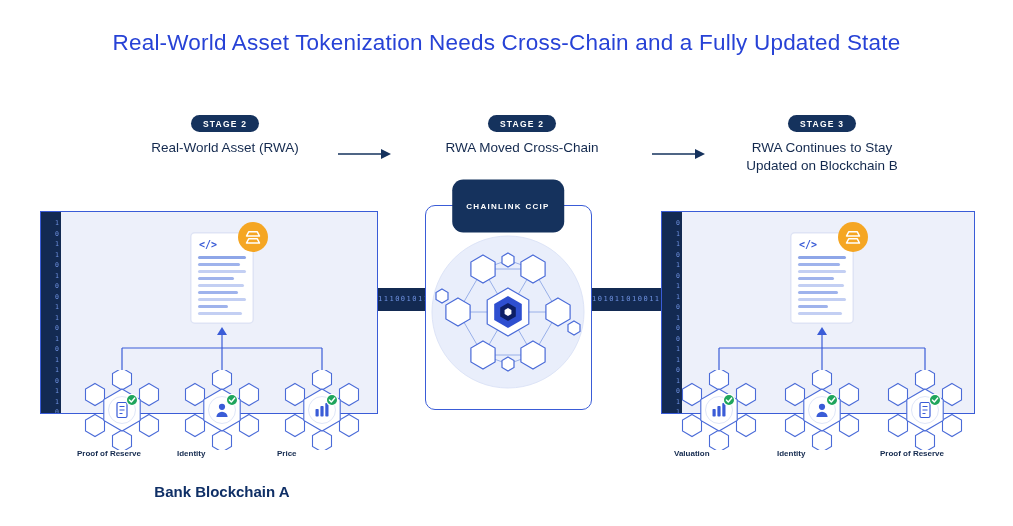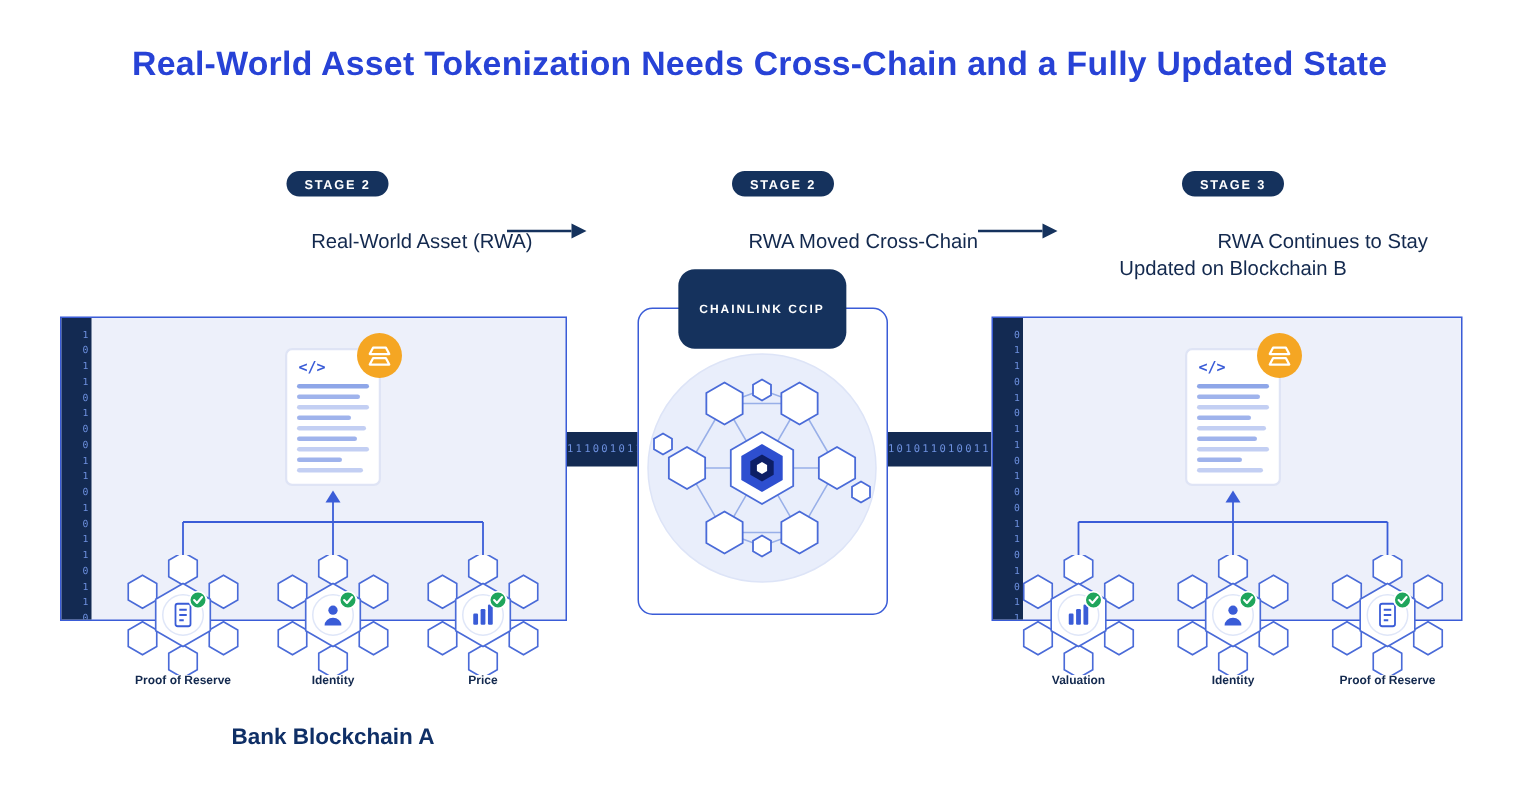--- a/index.html
+++ b/index.html
@@ -2,28 +2,28 @@
 <html style="--title-blue: #2742d6; --navy: #15325d; --text-navy: #13294e; --panel-bg: #edf0fa; --panel-border: #3a5cd7; --strip-bg: #132a52; --strip-text: #6e91e0; --accent-orange: #F5A623; --accent-green: #1fa55c; --line-blue: #3a5cd7;"><head>
 <meta charset="utf-8">
 <style>
   * { margin:0; padding:0; box-sizing:border-box; }
   html,body { width:1013px; height:526px; background:#ffffff;
     font-family:"Liberation Sans", sans-serif; }
   .canvas { position:relative; width:1013px; height:526px; background:#fff; overflow:hidden; }
   .abs { position:absolute; }
 
   .title { position:absolute; top:30px; left:0; width:100%; text-align:center;
-    font-size:22.5px; font-weight:bold; color:var(--title-blue,#2742d6); letter-spacing:.2px; }
+    font-size:22.5px; font-weight:normal; color:var(--title-blue,#2742d6); letter-spacing:.2px; }
 
   .stage { position:absolute; top:113px; width:260px; text-align:center; }
   .badge { display:inline-block; background:var(--navy,#15325d); color:#fff;
     font-size:8.5px; font-weight:bold; letter-spacing:1.2px;
     padding:4px 12px 3px; border-radius:9px; }
   .stage-line { font-size:13.5px; color:var(--text-navy,#13294e); line-height:1.35; }
-  .stage .stage-line:first-of-type { margin-top:21px;text-align:right; }
+  .stage .stage-line:first-of-type { margin-top:7px; }
 
   .panel { position:absolute; background:var(--panel-bg,#edf0fa);
     border:1.5px solid var(--panel-border,#3a5cd7); }
   .v-binary { position:absolute; left:0; top:0; width:20px; height:100%;
     background:var(--strip-bg,#132a52); color:var(--strip-text,#6e91e0);
     font-family:"DejaVu Sans Mono", monospace; font-size:6.5px;
     writing-mode:vertical-rl; text-orientation:upright; letter-spacing:2.5px;
     padding:7px 0 0 0; overflow:hidden; text-align:left; }
   .bridge { position:absolute; top:288px; height:23px; background:var(--strip-bg,#132a52);
     color:var(--strip-text,#6e91e0); font-family:"DejaVu Sans Mono", monospace;
@@ -32,21 +32,21 @@
   .ccip-box { position:absolute; left:425px; top:205px; width:167px; height:205px;
     background:#fff; border:1.6px solid var(--panel-border,#3a5cd7); border-radius:10px; }
   .ccip-badge { position:absolute; left:508px; top:206px; transform:translate(-50%,-50%);
     background:var(--navy,#15325d); color:#fff; font-size:8px; font-weight:bold;
     letter-spacing:1.3px; padding:22px 14px; border-radius:11px; white-space:nowrap; }
 
   .doc-card { position:absolute; width:64px; height:92px; }
   .coin-badge { position:absolute; width:30px; height:30px; }
 
   .cluster-svg { position:absolute; width:80px; height:80px; }
-  .oracle-label { position:absolute; top:449px; width:90px; text-align:center;
+  .oracle-label { position:absolute; top:449px; width:90px; text-align:left;
     font-size:8px; font-weight:bold; color:var(--text-navy,#13294e); }
   .panel-title { position:absolute; top:483px; width:220px; text-align:center;
     font-size:15px; font-weight:bold; color:#0f2f66; }
   .connector { position:absolute; }
 </style>
 </head>
 <body>
 
 <div class="canvas">
 

